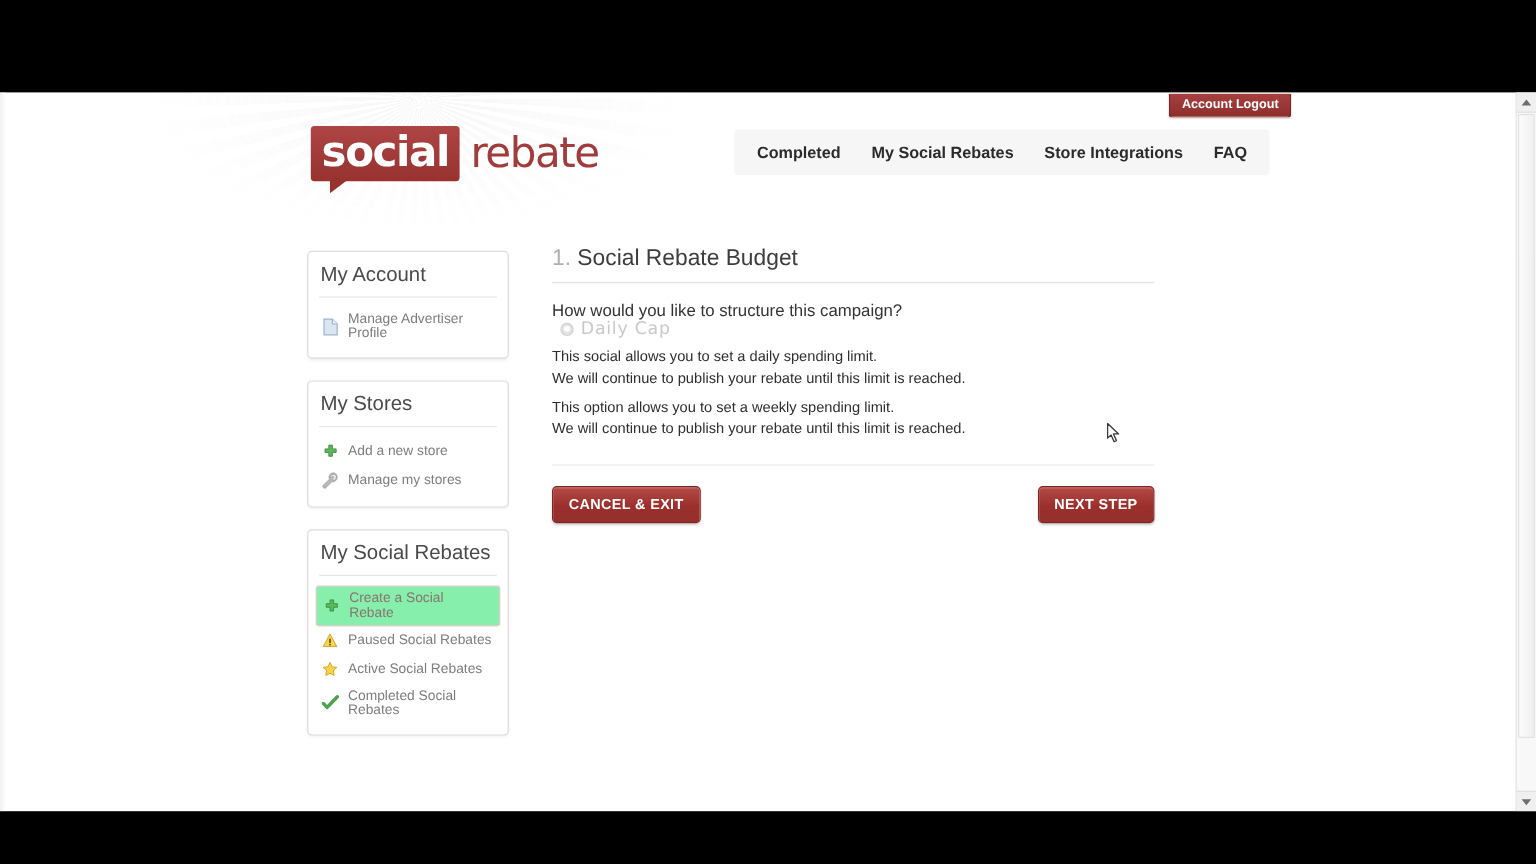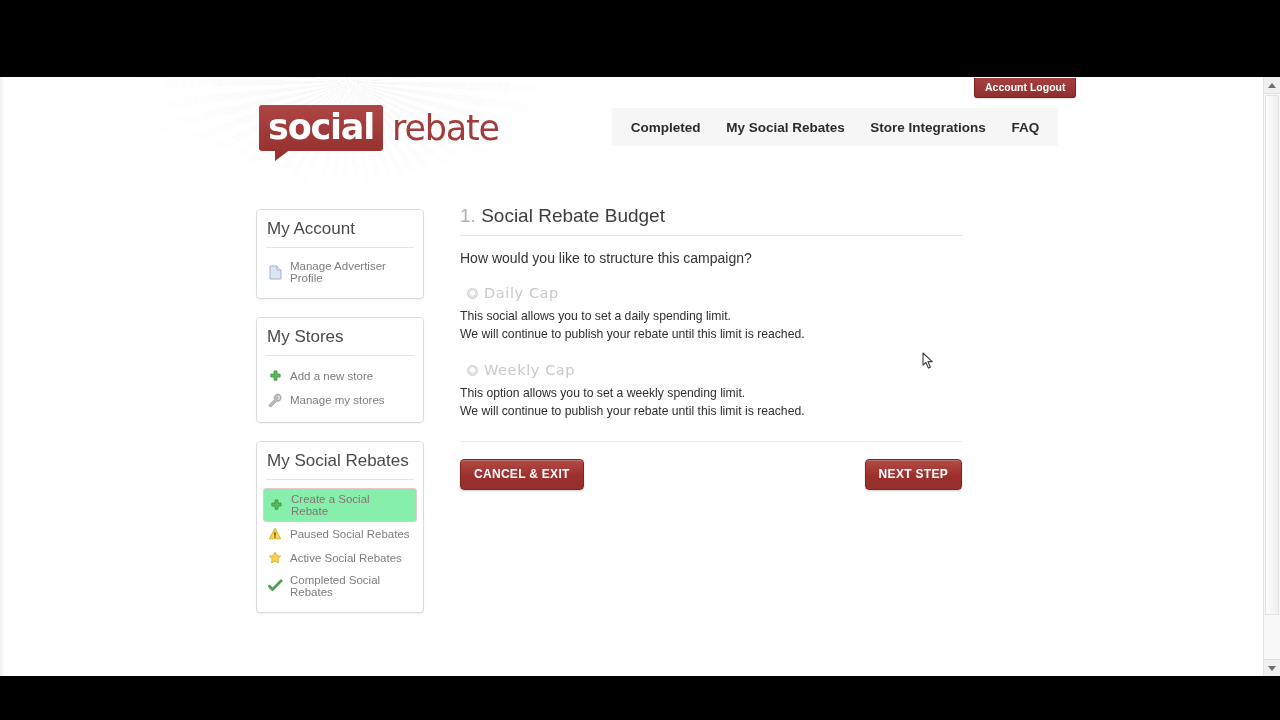--- a/index.html
+++ b/index.html
@@ -230,21 +230,21 @@
     height: 1px;
     background: #e3e3e3;
     width: 502px;
   }
   .question {
     font-size: 14px;
     color: #333333;
     margin-top: 14px;
     font-family: "Liberation Sans", sans-serif;
   }
-  .option-block { margin-top: 19px; }
+  .option-block { }
   .option-head {
     display: flex;
     align-items: center;
     gap: 6px;
     margin-left: 7px;
   }
   .radio {
     width: 11px; height: 11px;
     border-radius: 50%;
     border: 1px solid #cfcfcf;
@@ -419,24 +419,20 @@
           <span class="radio"></span>
           <span class="option-label">Daily Cap</span>
         </div>
         <div class="option-desc">
           <div>This social allows you to set a daily spending limit.</div>
           <div>We will continue to publish your rebate until this limit is reached.</div>
         </div>
       </div>
 
       <div class="option-block">
-        <div class="option-head">
-          <span class="radio"></span>
-          <span class="option-label">Weekly Cap</span>
-        </div>
         <div class="option-desc">
           <div>This option allows you to set a weekly spending limit.</div>
           <div>We will continue to publish your rebate until this limit is reached.</div>
         </div>
       </div>
 
       <div class="actions">
         <button class="btn">CANCEL &amp; EXIT</button>
         <button class="btn">NEXT STEP</button>
       </div>

